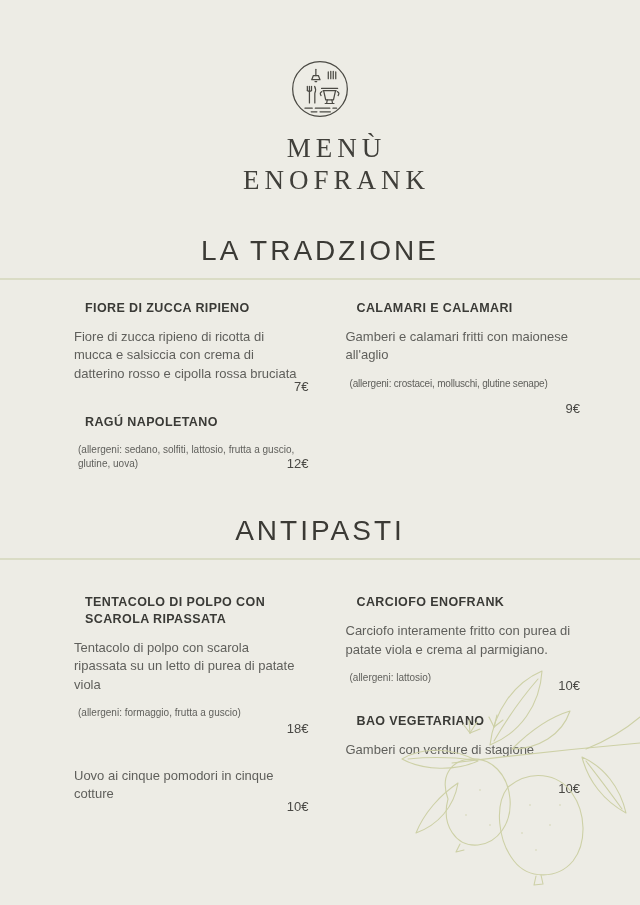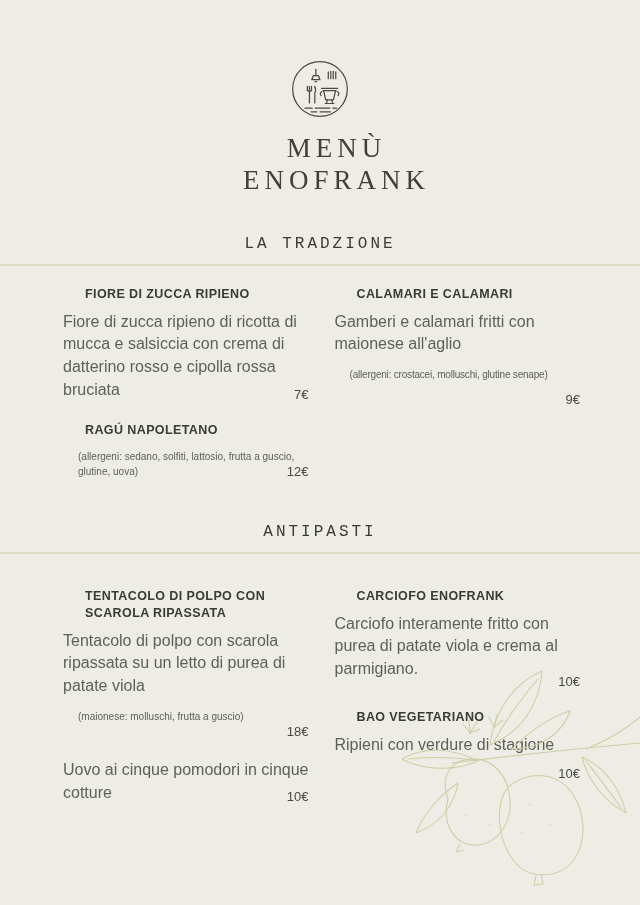--- a/index.html
+++ b/index.html
@@ -27,23 +27,23 @@
     padding-left: 33px;
   }
   .menu-title span { display: block; }
 
   
   .menu-section { margin-top: 38px; }
   .menu-section.second { margin-top: 24px; }
   .section-title {
     margin: 0;
     text-align: center;
-    font-family: Liberation Mono, monospace;
+    font-family: Liberation Sans, sans-serif;
     font-weight: 400;
-    font-size: 16px;
+    font-size: 28px;
     letter-spacing: 3px;
     color: #3b3a35;
   }
   .divider {
     height: 2px;
     background: #dadcc5;
     margin: 11px 0 0;
     border: 0;
   }
 
@@ -60,22 +60,22 @@
   .item-title {
     margin: 0 0 8px;
     font-size: 12.5px;
     font-weight: 700;
     letter-spacing: .4px;
     line-height: 1.35;
     color: #3a3a36;
     padding-left: 22px;
   }
   .item-desc {
-    margin: 0;
-    font-size: 16px;
+    margin: 11px;
+    font-size: 13px;
     line-height: 1.42;
   }
   .item-allergens {
     margin: 12px 15px 0;
     font-size: 10px;
     line-height: 1.42;
   }
   .item-allergens.one-line { white-space: nowrap; letter-spacing: -.2px; }
   .item-price {
     position: absolute;
@@ -175,41 +175,42 @@
 <section class="menu-section second">
   <h2 class="section-title">ANTIPASTI</h2>
   <div class="divider"></div>
 
   <div class="cols">
     <div class="col">
 
       <article class="item pb-sm">
         <h3 class="item-title">TENTACOLO DI POLPO CON SCAROLA RIPASSATA</h3>
         <p class="item-desc">Tentacolo di polpo con scarola ripassata su un letto di purea di patate viola</p>
-        <p class="item-allergens">(maionese: molluschi, frutta a guscio)</p>
+        <p class="item-allergens">(allergeni: formaggio, frutta a guscio)</p>
         <span class="item-price">18€</span>
       </article>
 
       <article class="item">
         <p class="item-desc">Uovo ai cinque pomodori in cinque cotture</p>
         <span class="item-price">10€</span>
       </article>
 
     </div>
     <div class="col">
 
       <article class="item pb-xs">
         <h3 class="item-title">CARCIOFO ENOFRANK</h3>
         <p class="item-desc">Carciofo interamente fritto con purea di patate viola e crema al parmigiano.</p>
+        <p class="item-allergens">(allergeni: lattosio)</p>
         <span class="item-price">10€</span>
       </article>
 
       <article class="item pb-md">
         <h3 class="item-title">BAO VEGETARIANO</h3>
-        <p class="item-desc">Ripieni con verdure di stagione</p>
+        <p class="item-desc">Gamberi con verdure di stagione</p>
         <span class="item-price">10€</span>
       </article>
 
     </div>
   </div>
 </section>
 
 <svg class="lemon-art" width="250" height="240" viewBox="0 0 250 240" fill="none" stroke="#cdd0a6" stroke-width="1.1" stroke-linecap="round" stroke-linejoin="round">
 
   <path d="M62 98 C110 92 160 86 250 78"></path>

